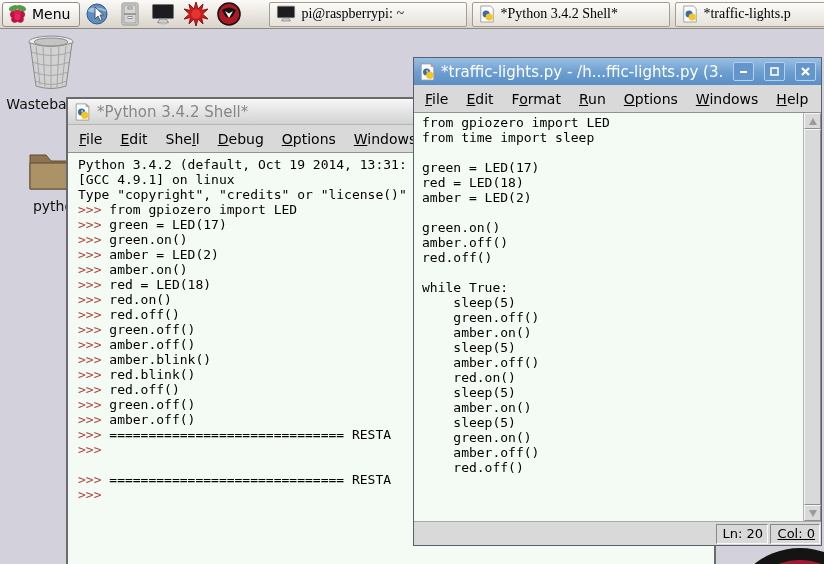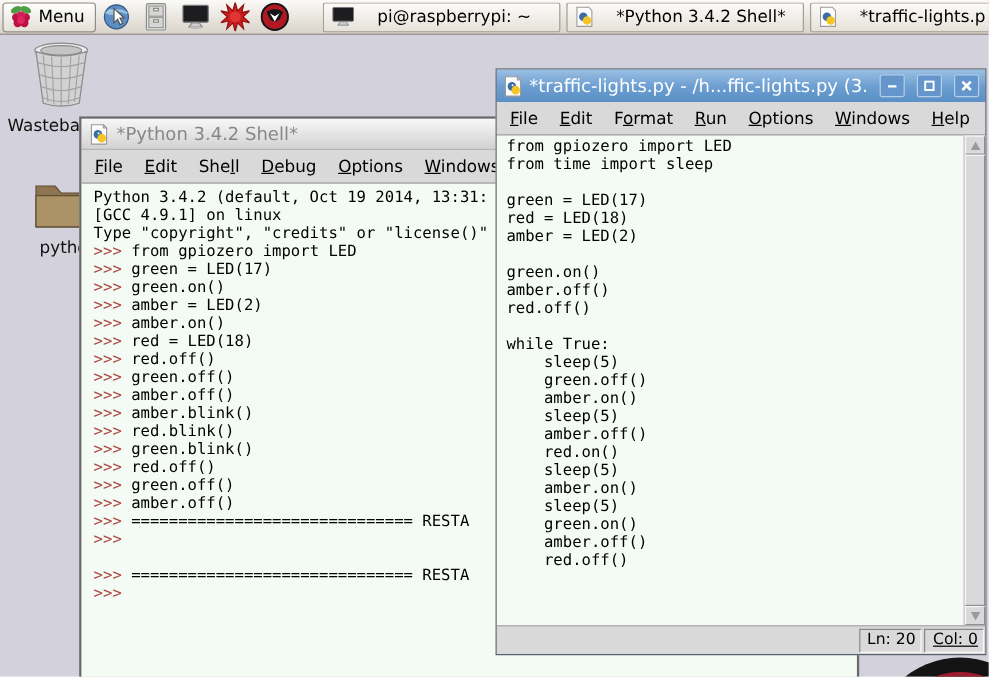--- a/index.html
+++ b/index.html
@@ -16,24 +16,24 @@
     display:flex; align-items:center; padding:0 0 0 2px;
   }
   .menu-btn {
     height:25px; display:flex; align-items:center; gap:5px; padding:0 9px 0 5px;
     border:1px solid #948e82; border-radius:3px;
     background:linear-gradient(#ffffff,#e4e0d8); font-size:14px;
   }
   .launcher { width:33px; height:27px; display:flex; align-items:center; justify-content:center; }
   .task-row { display:flex; margin-left:24px; overflow:hidden; flex:1; }
   .task-btn {
-    height:25px; flex:0 0 198px; margin-right:5px; display:flex; align-items:center; gap:18px;
+    height:25px; flex:0 0 198px; margin-right:5px; display:flex; align-items:center; gap:5px;
     padding:0 6px; border:1px solid #a49d91; border-radius:2px;
     background:linear-gradient(#fcfbf9,#e6e2da); font-size:14px;
-    white-space:nowrap; overflow:hidden;
+    white-space:nowrap; overflow:hidden;font-family:Liberation Serif, serif;
   }
   
   .desk-icon { position:absolute; z-index:1; text-align:center; font-size:14px; color:#111; }
   .desk-icon .lbl { display:block; margin-top:3px; white-space:nowrap; }
   #wastebasket { left:5px; top:34px; width:92px; }
   #pyfolder { left:14px; top:146px; width:78px; }
   #corner-logo { position:absolute; left:722px; top:543px; z-index:1; }
   
   .window { position:absolute; display:flex; flex-direction:column; }
   .menubar {
@@ -155,26 +155,26 @@
     <div id="shell-text" class="textarea">
         <div class="code-line"><span>Python 3.4.2 (default, Oct 19 2014, 13:31:</span></div>
         <div class="code-line"><span>[GCC 4.9.1] on linux</span></div>
         <div class="code-line"><span>Type "copyright", "credits" or "license()"</span></div>
         <div class="code-line"><span class="tok-p">&gt;&gt;&gt; </span><span class="tok-k">from</span><span> gpiozero </span><span class="tok-k">import</span><span> LED</span></div>
         <div class="code-line"><span class="tok-p">&gt;&gt;&gt; </span><span>green = LED(17)</span></div>
         <div class="code-line"><span class="tok-p">&gt;&gt;&gt; </span><span>green.on()</span></div>
         <div class="code-line"><span class="tok-p">&gt;&gt;&gt; </span><span>amber = LED(2)</span></div>
         <div class="code-line"><span class="tok-p">&gt;&gt;&gt; </span><span>amber.on()</span></div>
         <div class="code-line"><span class="tok-p">&gt;&gt;&gt; </span><span>red = LED(18)</span></div>
+        <div class="code-line"><span class="tok-p">&gt;&gt;&gt; </span><span>red.on()</span></div>
         <div class="code-line"><span class="tok-p">&gt;&gt;&gt; </span><span>red.off()</span></div>
         <div class="code-line"><span class="tok-p">&gt;&gt;&gt; </span><span>green.off()</span></div>
         <div class="code-line"><span class="tok-p">&gt;&gt;&gt; </span><span>amber.off()</span></div>
         <div class="code-line"><span class="tok-p">&gt;&gt;&gt; </span><span>amber.blink()</span></div>
         <div class="code-line"><span class="tok-p">&gt;&gt;&gt; </span><span>red.blink()</span></div>
-        <div class="code-line"><span class="tok-p">&gt;&gt;&gt; </span><span>green.blink()</span></div>
         <div class="code-line"><span class="tok-p">&gt;&gt;&gt; </span><span>red.off()</span></div>
         <div class="code-line"><span class="tok-p">&gt;&gt;&gt; </span><span>green.off()</span></div>
         <div class="code-line"><span class="tok-p">&gt;&gt;&gt; </span><span>amber.off()</span></div>
         <div class="code-line"><span class="tok-p">&gt;&gt;&gt; </span><span>============================== RESTA</span></div>
         <div class="code-line"><span class="tok-p">&gt;&gt;&gt;</span></div>
         <div class="code-line"><span></span></div>
         <div class="code-line"><span class="tok-p">&gt;&gt;&gt; </span><span>============================== RESTA</span></div>
         <div class="code-line"><span class="tok-p">&gt;&gt;&gt;</span></div>
       </div>
   </div>

